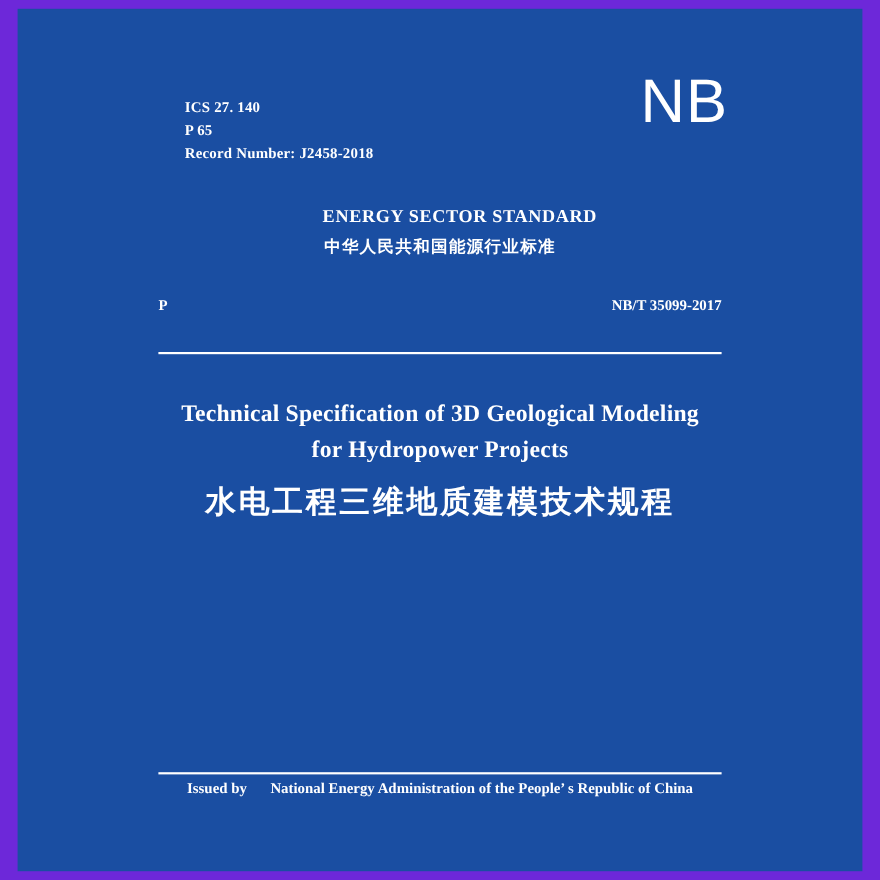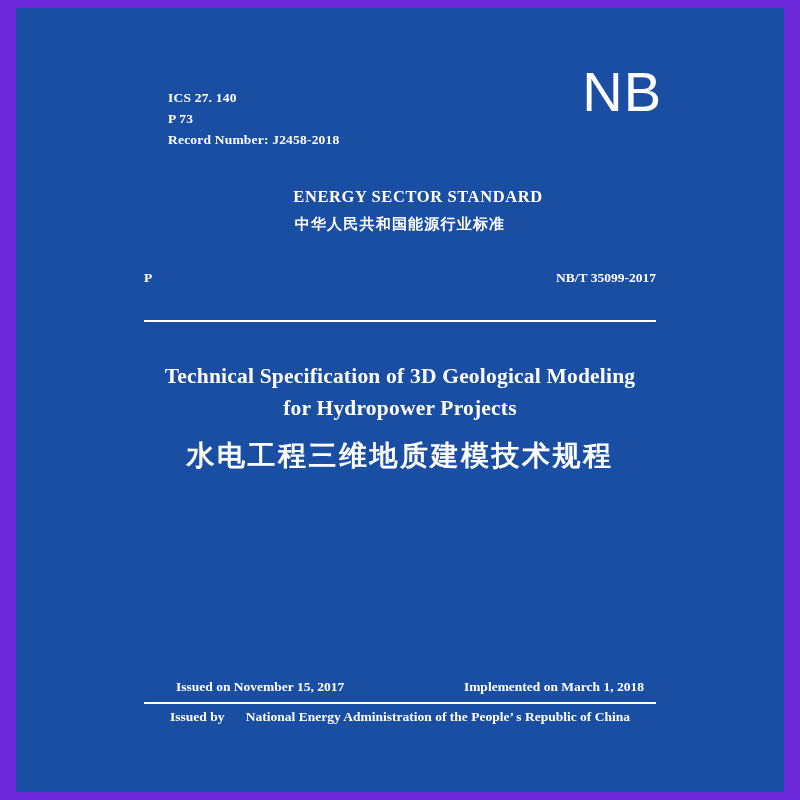--- a/index.html
+++ b/index.html
@@ -131,21 +131,21 @@
   }
 </style>
 </head>
 <body>
 
 <div id="page">
   <div class="cover">
 
     <div class="ics-block">
       <div>ICS 27. 140</div>
-      <div>P 73</div>
+      <div>P 65</div>
       <div>Record Number: J2458-2018</div>
     </div>
 
     <div class="nb-logo">NB</div>
 
     <div class="identity">
       <div class="line1">ENERGY SECTOR STANDARD</div>
       <div class="cn">中华人民共和国能源行业标准</div>
     </div>
 
@@ -155,24 +155,20 @@
     </div>
 
     <div class="rule rule-top"></div>
 
     <div class="titles">
       <div class="en">Technical Specification of 3D Geological Modeling</div>
       <div class="en">for Hydropower Projects</div>
       <div class="cn">水电工程三维地质建模技术规程</div>
     </div>
 
-    <div class="dates">
-      <span>Issued on November 15, 2017</span>
-      <span>Implemented on March 1, 2018</span>
-    </div>
 
     <div class="rule rule-bottom"></div>
 
     <div class="issuer">
       <span class="by">Issued by</span>
       <span>National Energy Administration of the People’ s Republic of China</span>
     </div>
 
   </div>
 </div>

